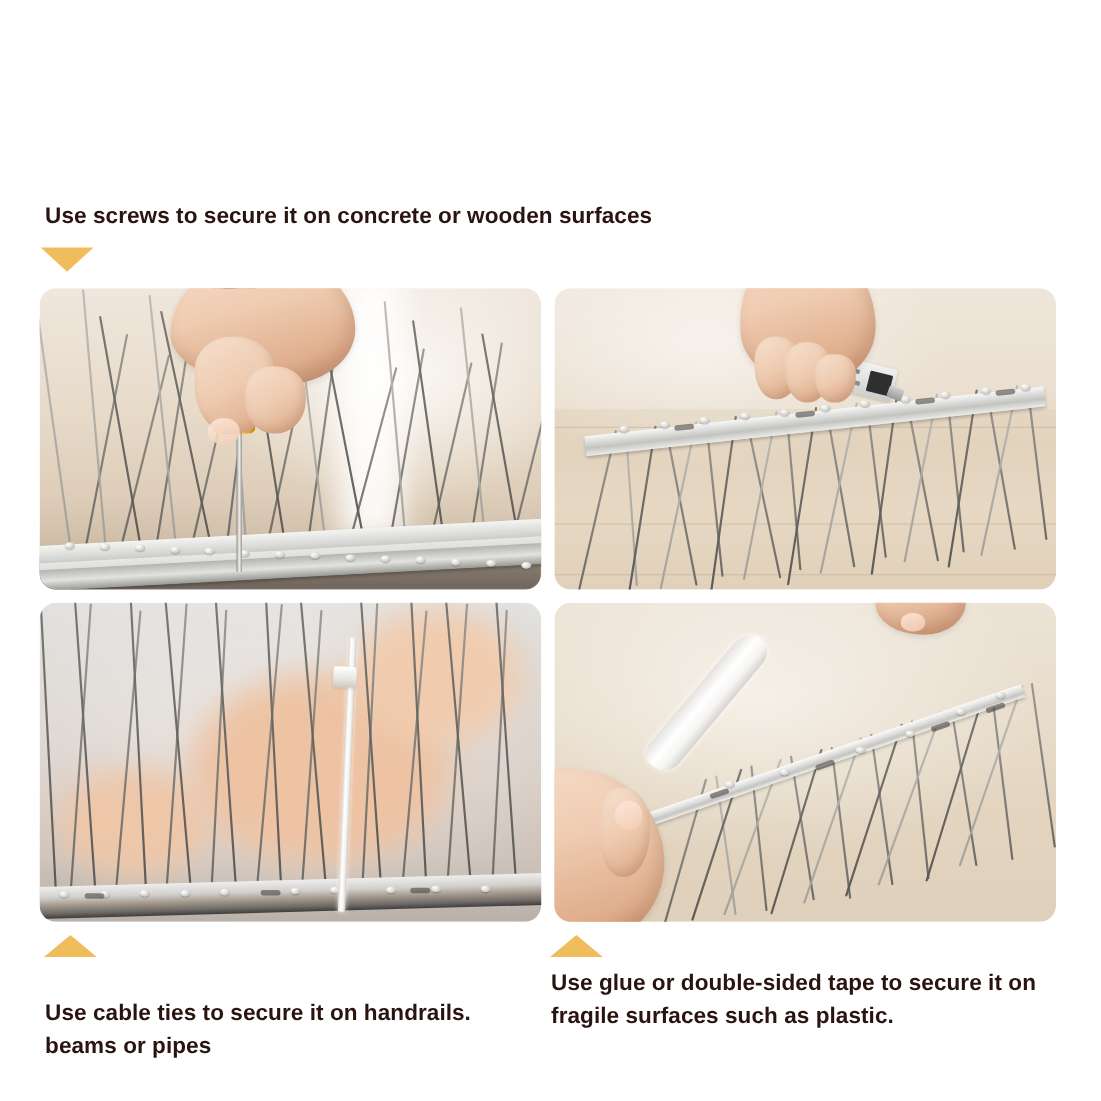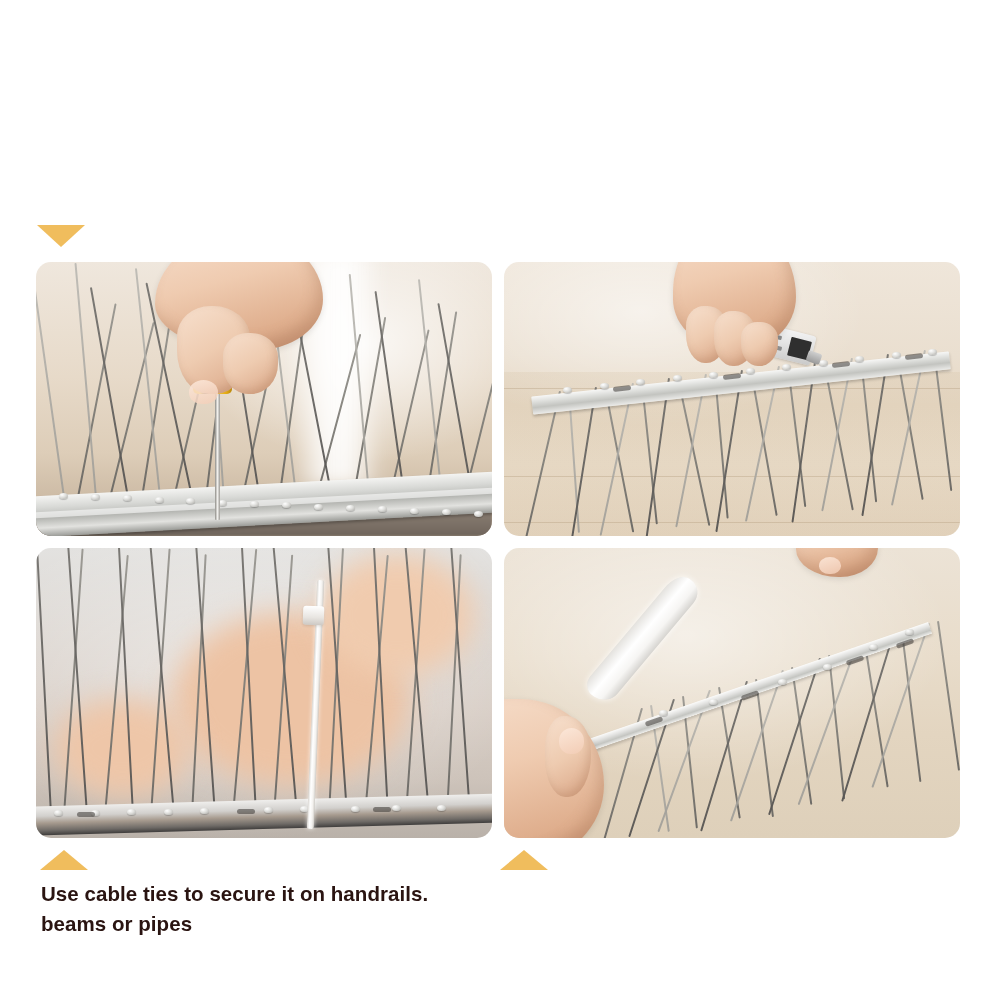--- a/index.html
+++ b/index.html
@@ -44,21 +44,21 @@
     color: #2a1411;
     letter-spacing: 0.05px;
   }
   .caption-top {
     left: 41px;
     top: 182px;
     width: 640px;
   }
   .caption-bl {
     left: 41px;
-    top: 879px;
+    top: 906px;
     width: 430px;
   }
   .caption-br {
     left: 501px;
     top: 879px;
     width: 450px;
   }
 
   
   .tri {
@@ -327,20 +327,21 @@
     position: absolute;
     background: linear-gradient(180deg, #cfcfcf 0%, #9a9a9a 100%);
   }
 </style>
 </head>
 <body>
 
 <div class="page">
 
 
+  <div class="caption caption-top">Use screws to secure it on concrete or wooden surfaces</div>
   <div class="tri tri-down"></div>
 
   <div class="grid">
 
     <div class="panel p1">
       <div class="blurcol"></div>
       <div class="floor"></div>
 
       <div>
         <div class="spike light" style="left:6%;  bottom:14%; height:80%; transform:rotate(-8deg);"></div>
@@ -561,14 +562,15 @@
       <div class="finger" style="left:9%; top:58%; width:10%; height:28%; border-radius:40% 54% 50% 44% / 40% 44% 52% 48%;"></div>
       <div class="nail" style="left:12%; top:62%; width:5.5%; height:9%;"></div>
     </div>
 
   </div>
 
   <div class="tri tri-up-left"></div>
   <div class="caption caption-bl">Use cable ties to secure it on handrails. beams or pipes</div>
 
   <div class="tri tri-up-right"></div>
+  <div class="caption caption-br">Use glue or double-sided tape to secure it on fragile surfaces such as plastic.</div>
 
 </div>
 
 </body></html>

